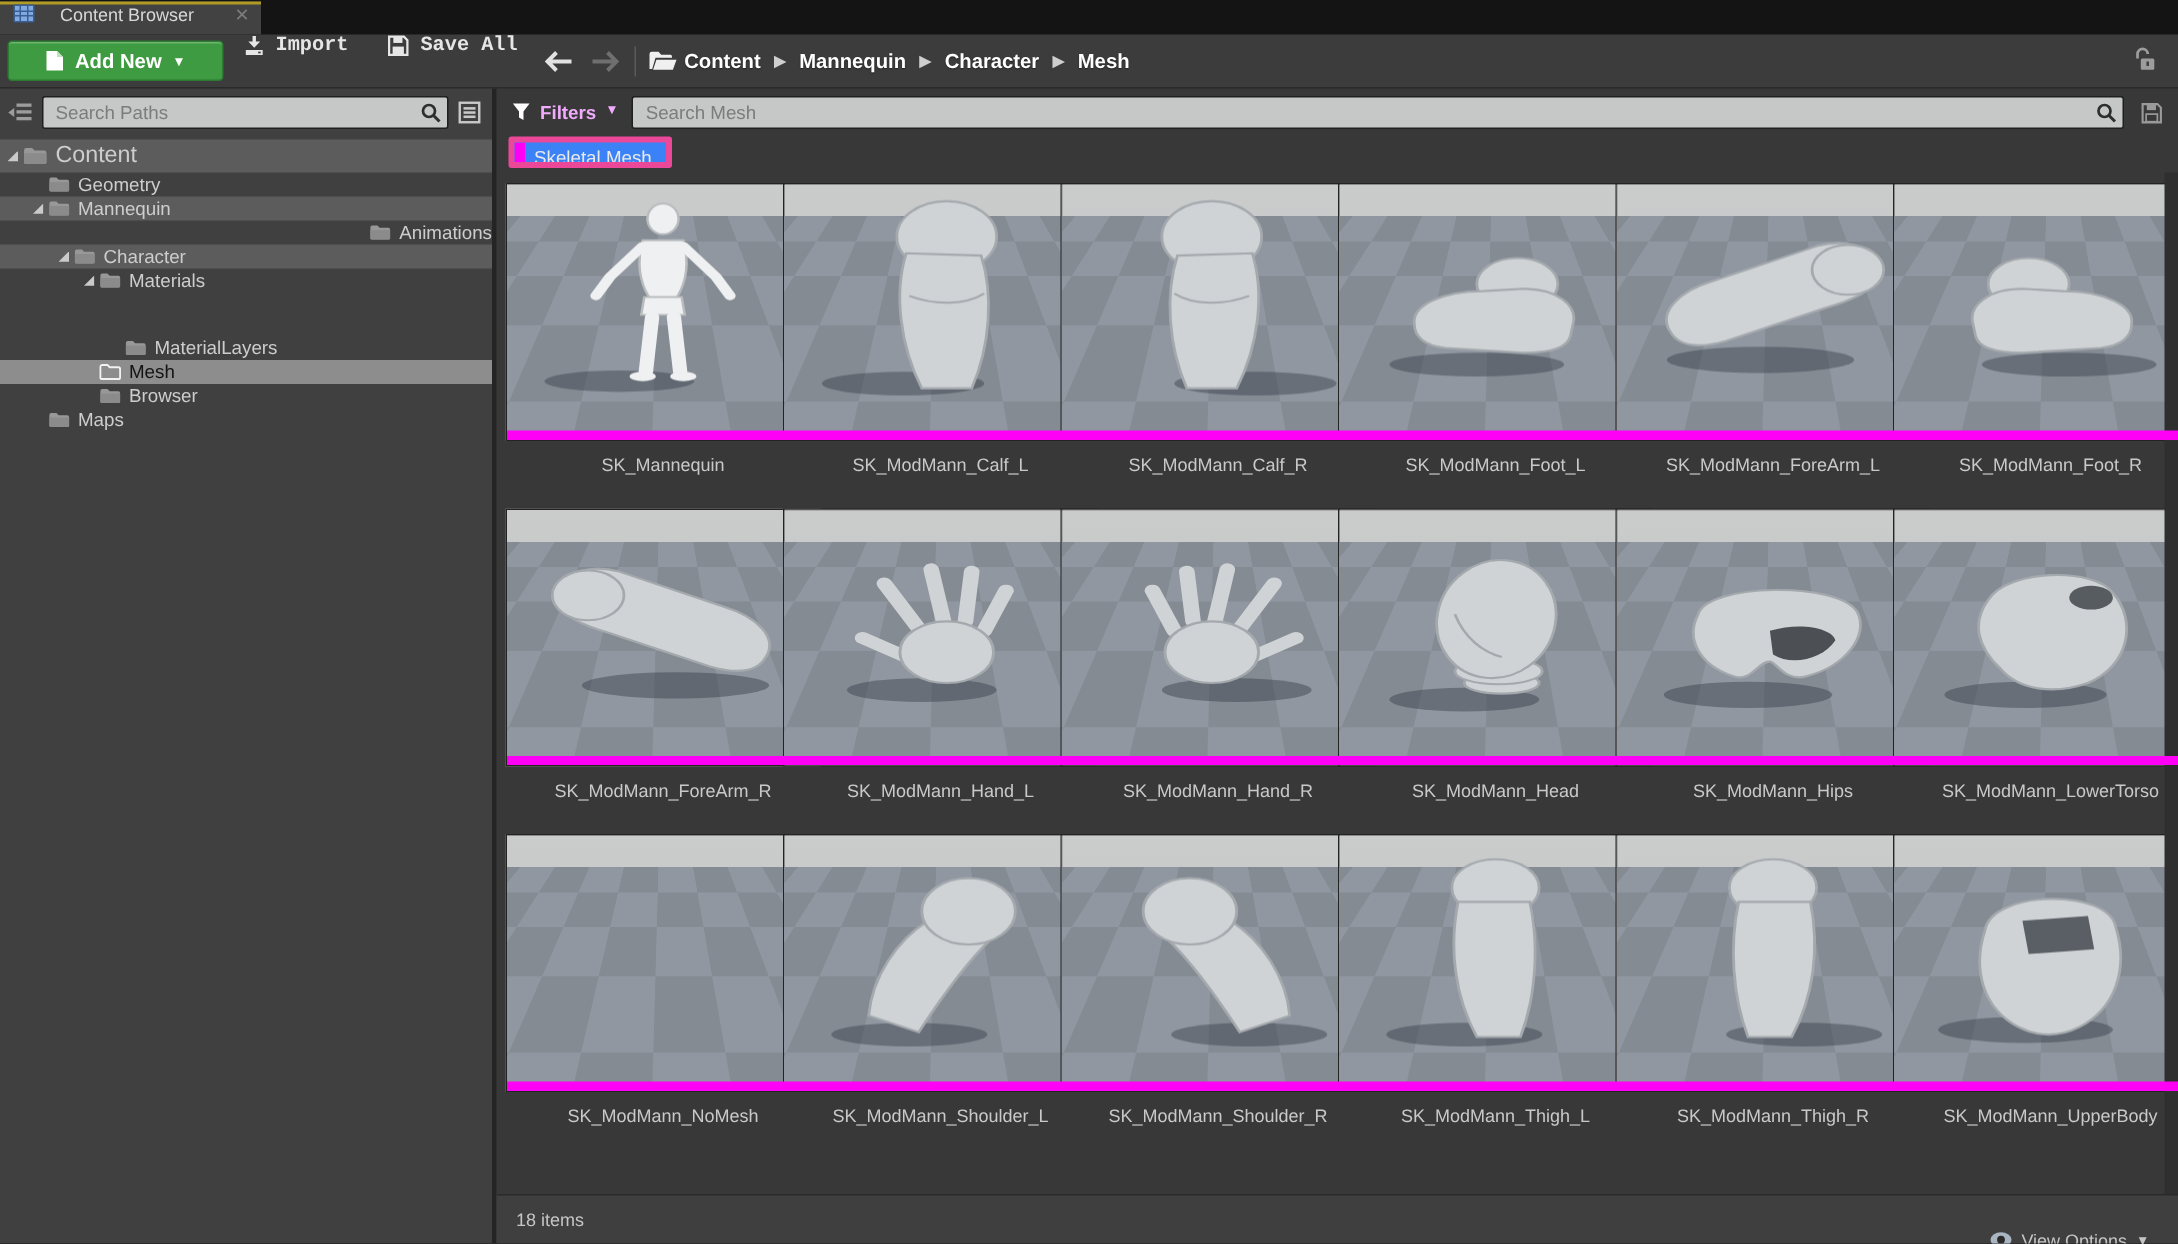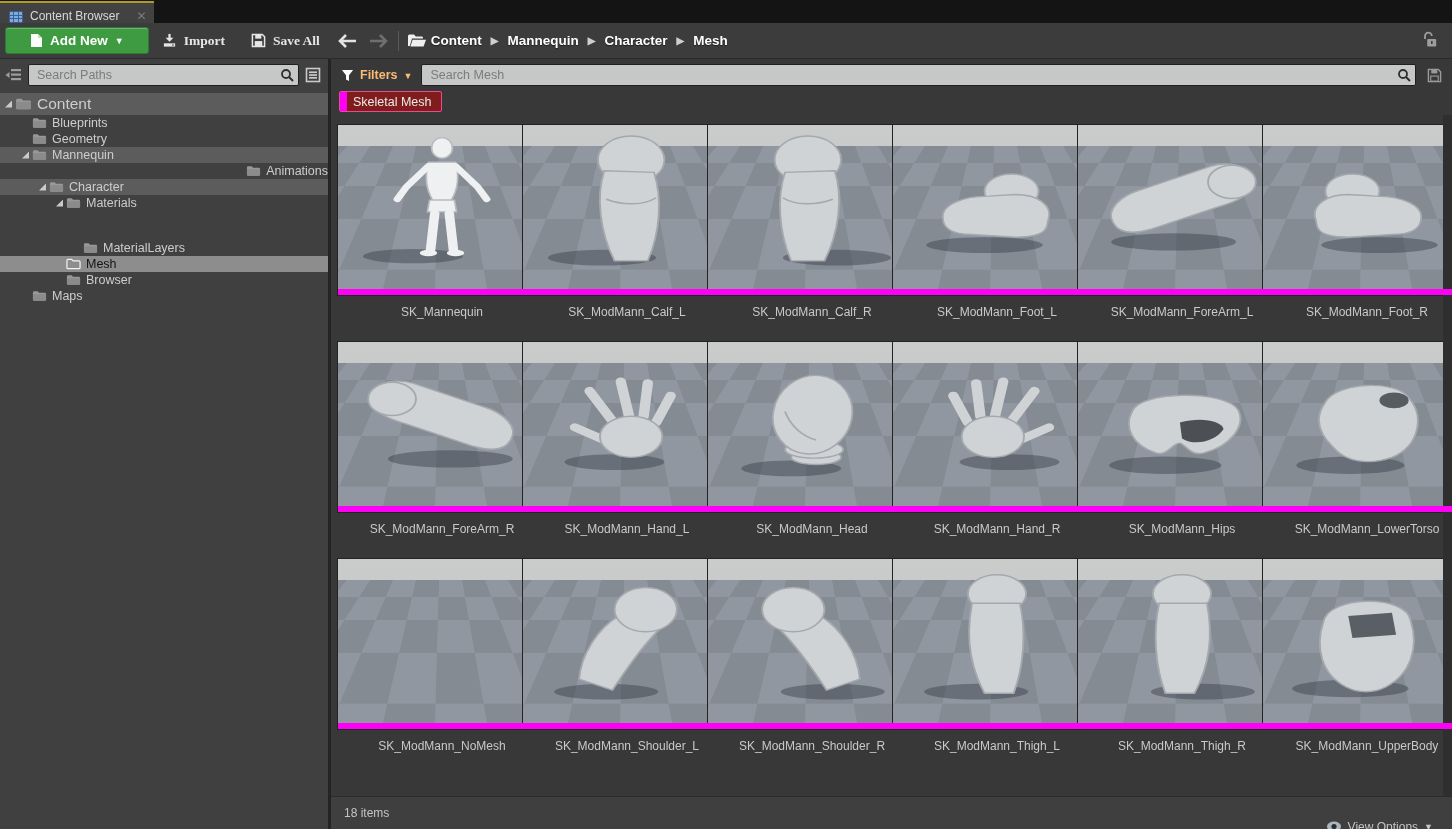--- a/index.html
+++ b/index.html
@@ -9,36 +9,36 @@
     background:#141414; color:#cfcfcf;
     font-family:"Liberation Sans", sans-serif;
     -webkit-font-smoothing:antialiased;
   }
   .app { display:flex; flex-direction:column; width:100%; height:100%; }
 
   
   .tabstrip { height:23px; background:#141414; display:flex; align-items:flex-end; }
   .tab {
     height:22px; min-width:150px; background:#424242; border-top:2px solid #b09a22;
-    display:flex; align-items:flex-end; gap:7px; padding:0 8px 0 9px;
+    display:flex; align-items:flex-start; gap:17px; padding:0 8px 0 9px;
     font-size:12px; color:#d8d8d8; cursor:default;
   }
   .tab-grid { width:14px; height:12px; display:grid; grid-template-columns:repeat(3,1fr); grid-template-rows:repeat(3,1fr); gap:1px; background:#3a5f92; padding:1px; border-radius:1px; }
   .tab-grid i { background:#7fa9e0; }
   .tab-close { margin-left:auto; color:#7c7c7c; font-size:12px; padding-left:10px; }
 
   
   .toolbar { height:36px; background:#3c3c3c; border-bottom:1px solid #2a2a2a; display:flex; align-items:center; padding:0 12px 0 5px; }
   .btn-green {
     height:27px; border:1px solid #2d7a33; border-radius:3px; color:#fff;
     font-weight:bold; font-size:13.5px; display:flex; align-items:center; gap:7px;
     padding:0 24px; font-family:inherit; cursor:pointer;
     box-shadow:inset 0 1px 0 rgba(255,255,255,.25);
   }
-  .tbtn { background:transparent; border:none; color:#e6e6e6; font-weight:bold; font-size:13.5px; display:flex; align-items:center; gap:7px; padding:0 13px; height:100%; font-family:Liberation Serif, serif; cursor:pointer; }
+  .tbtn { background:transparent; border:none; color:#e6e6e6; font-weight:bold; font-size:13.5px; display:flex; gap:7px; padding:0 13px; height:100%; font-family:Liberation Mono, monospace; cursor:pointer; }
   .caret { font-size:9px; line-height:1; position:relative; top:1px; }
   .nav-arrow { background:none; border:none; padding:0 5px; cursor:pointer; display:flex; align-items:center; }
   .vsep { width:1px; height:20px; background:#5a5a5a; margin:0 8px 0 5px; }
   .breadcrumb { display:flex; align-items:center; gap:9px; font-weight:bold; font-size:13.5px; color:#fff; margin-left:4px; }
   .crumb { cursor:pointer; text-shadow:0 1px 1px rgba(0,0,0,.5); }
   .crumb-sep { color:#cfcfcf; font-size:10px; }
   .lock-btn { margin-left:auto; background:none; border:none; cursor:pointer; padding:2px; }
 
   
   .panels { flex:1; display:flex; min-height:0; }
@@ -59,23 +59,23 @@
   .trow.root { height:22px; font-size:15.5px; }
   .trow.hl { background:#5c5c5c; }
   .trow.sel { background:#8d8d8d; color:#141414; }
   .t-arrow { width:13px; display:flex; justify-content:center; flex:none; }
   .t-arrow i { width:7px; height:7px; background:#cacaca; clip-path:polygon(100% 0, 100% 100%, 0 100%); }
   .t-icon { flex:none; margin-right:5px; display:flex; }
 
   
   .content { flex:1; background:#383838; display:flex; flex-direction:column; min-width:0; position:relative; }
   .filter-row { display:flex; align-items:center; gap:9px; padding:5px 8px 4px 10px; }
-  .filters-btn { display:flex; gap:6px; align-items:center; color:#fdba74; font-weight:bold; font-size:12.5px; background:none; border:none; font-family:inherit; cursor:pointer; padding:0; }
+  .filters-btn { display:flex; gap:6px; color:#f0abfc; font-weight:bold; font-size:12.5px; background:none; border:none; font-family:inherit; cursor:pointer; padding:0; }
   .chip-row { padding:1px 8px 5px 8px; }
-  .chip { display:inline-flex; align-items:stretch; height:21px; background:#7f1d1d; border:1px solid #ec4899; border-radius:2px; overflow:hidden; font-size:12.5px; color:#eaeaea; cursor:pointer; }
+  .chip { display:inline-flex; align-items:stretch; height:21px; background:#3b82f6; border:4px solid #ec4899; border-radius:2px; overflow:hidden; font-size:12.5px; color:#eaeaea; cursor:pointer; }
   .chip-bar { width:7px; }
   .chip-label { padding:3px 9px 0 6px; }
 
   .grid-wrap { flex:1; overflow:hidden; padding:4px 0 0 6px; }
   .grid { display:grid; grid-template-columns:repeat(6,175px); column-gap:10px; row-gap:22px; }
   .tile { width:210px; cursor:pointer; }
   .thumb { position:relative; height:172px; border:1px solid #232323; background:#c7c9c9; overflow:hidden; }
   .scene { position:absolute; left:0; right:0; top:0; bottom:6px; overflow:hidden; background:linear-gradient(#cacccc,#c2c4c5); }
   .floor {
     position:absolute; left:-40%; top:13%; width:180%; height:240%;
@@ -216,30 +216,20 @@
             <span>Content</span>
           </div>
           <div class="trow" style="padding-left: 19px;">
             <span class="t-arrow"></span>
             <span class="t-icon">
               <svg width="15" height="12" viewBox="0 0 16 12">
                 <path d="M1 2.5 Q1 1 2.3 1 L6 1 L7.6 2.6 L13.8 2.6 Q15 2.6 15 4 L15 10 Q15 11 13.8 11 L2.3 11 Q1 11 1 10 Z" fill="#989898"></path>
                 <path d="M1 4.2 L15 4.2 L15 10 Q15 11 13.8 11 L2.3 11 Q1 11 1 10 Z" fill="#8b8b8b"></path>
               </svg>
             </span>
-            <span>Blueprints</span>
-          </div>
-          <div class="trow" style="padding-left: 19px;">
-            <span class="t-arrow"></span>
-            <span class="t-icon">
-              <svg width="15" height="12" viewBox="0 0 16 12">
-                <path d="M1 2.5 Q1 1 2.3 1 L6 1 L7.6 2.6 L13.8 2.6 Q15 2.6 15 4 L15 10 Q15 11 13.8 11 L2.3 11 Q1 11 1 10 Z" fill="#989898"></path>
-                <path d="M1 4.2 L15 4.2 L15 10 Q15 11 13.8 11 L2.3 11 Q1 11 1 10 Z" fill="#8b8b8b"></path>
-              </svg>
-            </span>
             <span>Geometry</span>
           </div>
           <div class="trow hl" style="padding-left: 19px;">
             <span class="t-arrow">
               <i></i>
             </span>
             <span class="t-icon">
               <svg width="15" height="12" viewBox="0 0 16 12">
                 <path d="M1 2.5 Q1 1 2.3 1 L6 1 L7.6 2.6 L13.8 2.6 Q15 2.6 15 4 L15 10 Q15 11 13.8 11 L2.3 11 Q1 11 1 10 Z" fill="#989898"></path>
                 <path d="M1 4.2 L15 4.2 L15 10 Q15 11 13.8 11 L2.3 11 Q1 11 1 10 Z" fill="#8b8b8b"></path>
@@ -504,56 +494,56 @@
                 </div>
                 <div class="bar" style="background: rgb(255, 0, 246);"></div>
               </div>
               <div class="tile-label">SK_ModMann_Hand_L</div>
             </div>
             <div class="tile">
               <div class="thumb">
                 <div class="scene">
                   <div class="floor"></div>
                   <svg class="mesh-svg" viewBox="0 0 100 100" preserveAspectRatio="none">
-                    <ellipse cx="40" cy="80" rx="24" ry="5" fill="rgba(42,48,58,.38)"></ellipse>
-                    <g fill="#d0d3d5" stroke="#a4a9ae" stroke-width="0.9">
-                      <ellipse cx="52" cy="73" rx="12" ry="4.5"></ellipse>
-                      <ellipse cx="51" cy="68" rx="14" ry="5.5"></ellipse>
-                      <g transform="rotate(8 50 48)">
-                        <ellipse cx="50" cy="46" rx="19" ry="25"></ellipse>
-                      </g>
-                      <path d="M37,44 C40,54 46,60 52,62" fill="none"></path>
-                    </g>
-                  </svg>
-                </div>
-                <div class="bar" style="background: rgb(255, 0, 246);"></div>
-              </div>
-              <div class="tile-label">SK_ModMann_Head</div>
-            </div>
-            <div class="tile">
-              <div class="thumb">
-                <div class="scene">
-                  <div class="floor"></div>
-                  <svg class="mesh-svg" viewBox="0 0 100 100" preserveAspectRatio="none">
                     <g transform="translate(100,0) scale(-1,1)">
                       <ellipse cx="44" cy="76" rx="24" ry="5" fill="rgba(42,48,58,.38)"></ellipse>
                       <g stroke="#d0d3d5" stroke-width="5" stroke-linecap="round">
                         <path d="M43,50 L32,31"></path>
                         <path d="M51,47 L47,25"></path>
                         <path d="M58,47 L60,26"></path>
                         <path d="M64,51 L71,34"></path>
                         <path d="M39,62 L25,54"></path>
                       </g>
                       <ellipse cx="52" cy="60" rx="15" ry="13" fill="#d0d3d5" stroke="#a4a9ae" stroke-width="0.9"></ellipse>
                     </g>
                   </svg>
                 </div>
                 <div class="bar" style="background: rgb(255, 0, 246);"></div>
               </div>
               <div class="tile-label">SK_ModMann_Hand_R</div>
+            </div>
+            <div class="tile">
+              <div class="thumb">
+                <div class="scene">
+                  <div class="floor"></div>
+                  <svg class="mesh-svg" viewBox="0 0 100 100" preserveAspectRatio="none">
+                    <ellipse cx="40" cy="80" rx="24" ry="5" fill="rgba(42,48,58,.38)"></ellipse>
+                    <g fill="#d0d3d5" stroke="#a4a9ae" stroke-width="0.9">
+                      <ellipse cx="52" cy="73" rx="12" ry="4.5"></ellipse>
+                      <ellipse cx="51" cy="68" rx="14" ry="5.5"></ellipse>
+                      <g transform="rotate(8 50 48)">
+                        <ellipse cx="50" cy="46" rx="19" ry="25"></ellipse>
+                      </g>
+                      <path d="M37,44 C40,54 46,60 52,62" fill="none"></path>
+                    </g>
+                  </svg>
+                </div>
+                <div class="bar" style="background: rgb(255, 0, 246);"></div>
+              </div>
+              <div class="tile-label">SK_ModMann_Head</div>
             </div>
             <div class="tile">
               <div class="thumb">
                 <div class="scene">
                   <div class="floor"></div>
                   <svg class="mesh-svg" viewBox="0 0 100 100" preserveAspectRatio="none">
                     <ellipse cx="42" cy="78" rx="27" ry="5.5" fill="rgba(42,48,58,.38)"></ellipse>
                     <g fill="#d0d3d5" stroke="#a4a9ae" stroke-width="0.9">
                       <path d="M26,44 C29,31 71,30 77,43 C81,53 73,66 61,70 C54,73 51,64 49,64 C45,64 43,73 37,70 C26,65 22,54 26,44 Z"></path>
                     </g>

